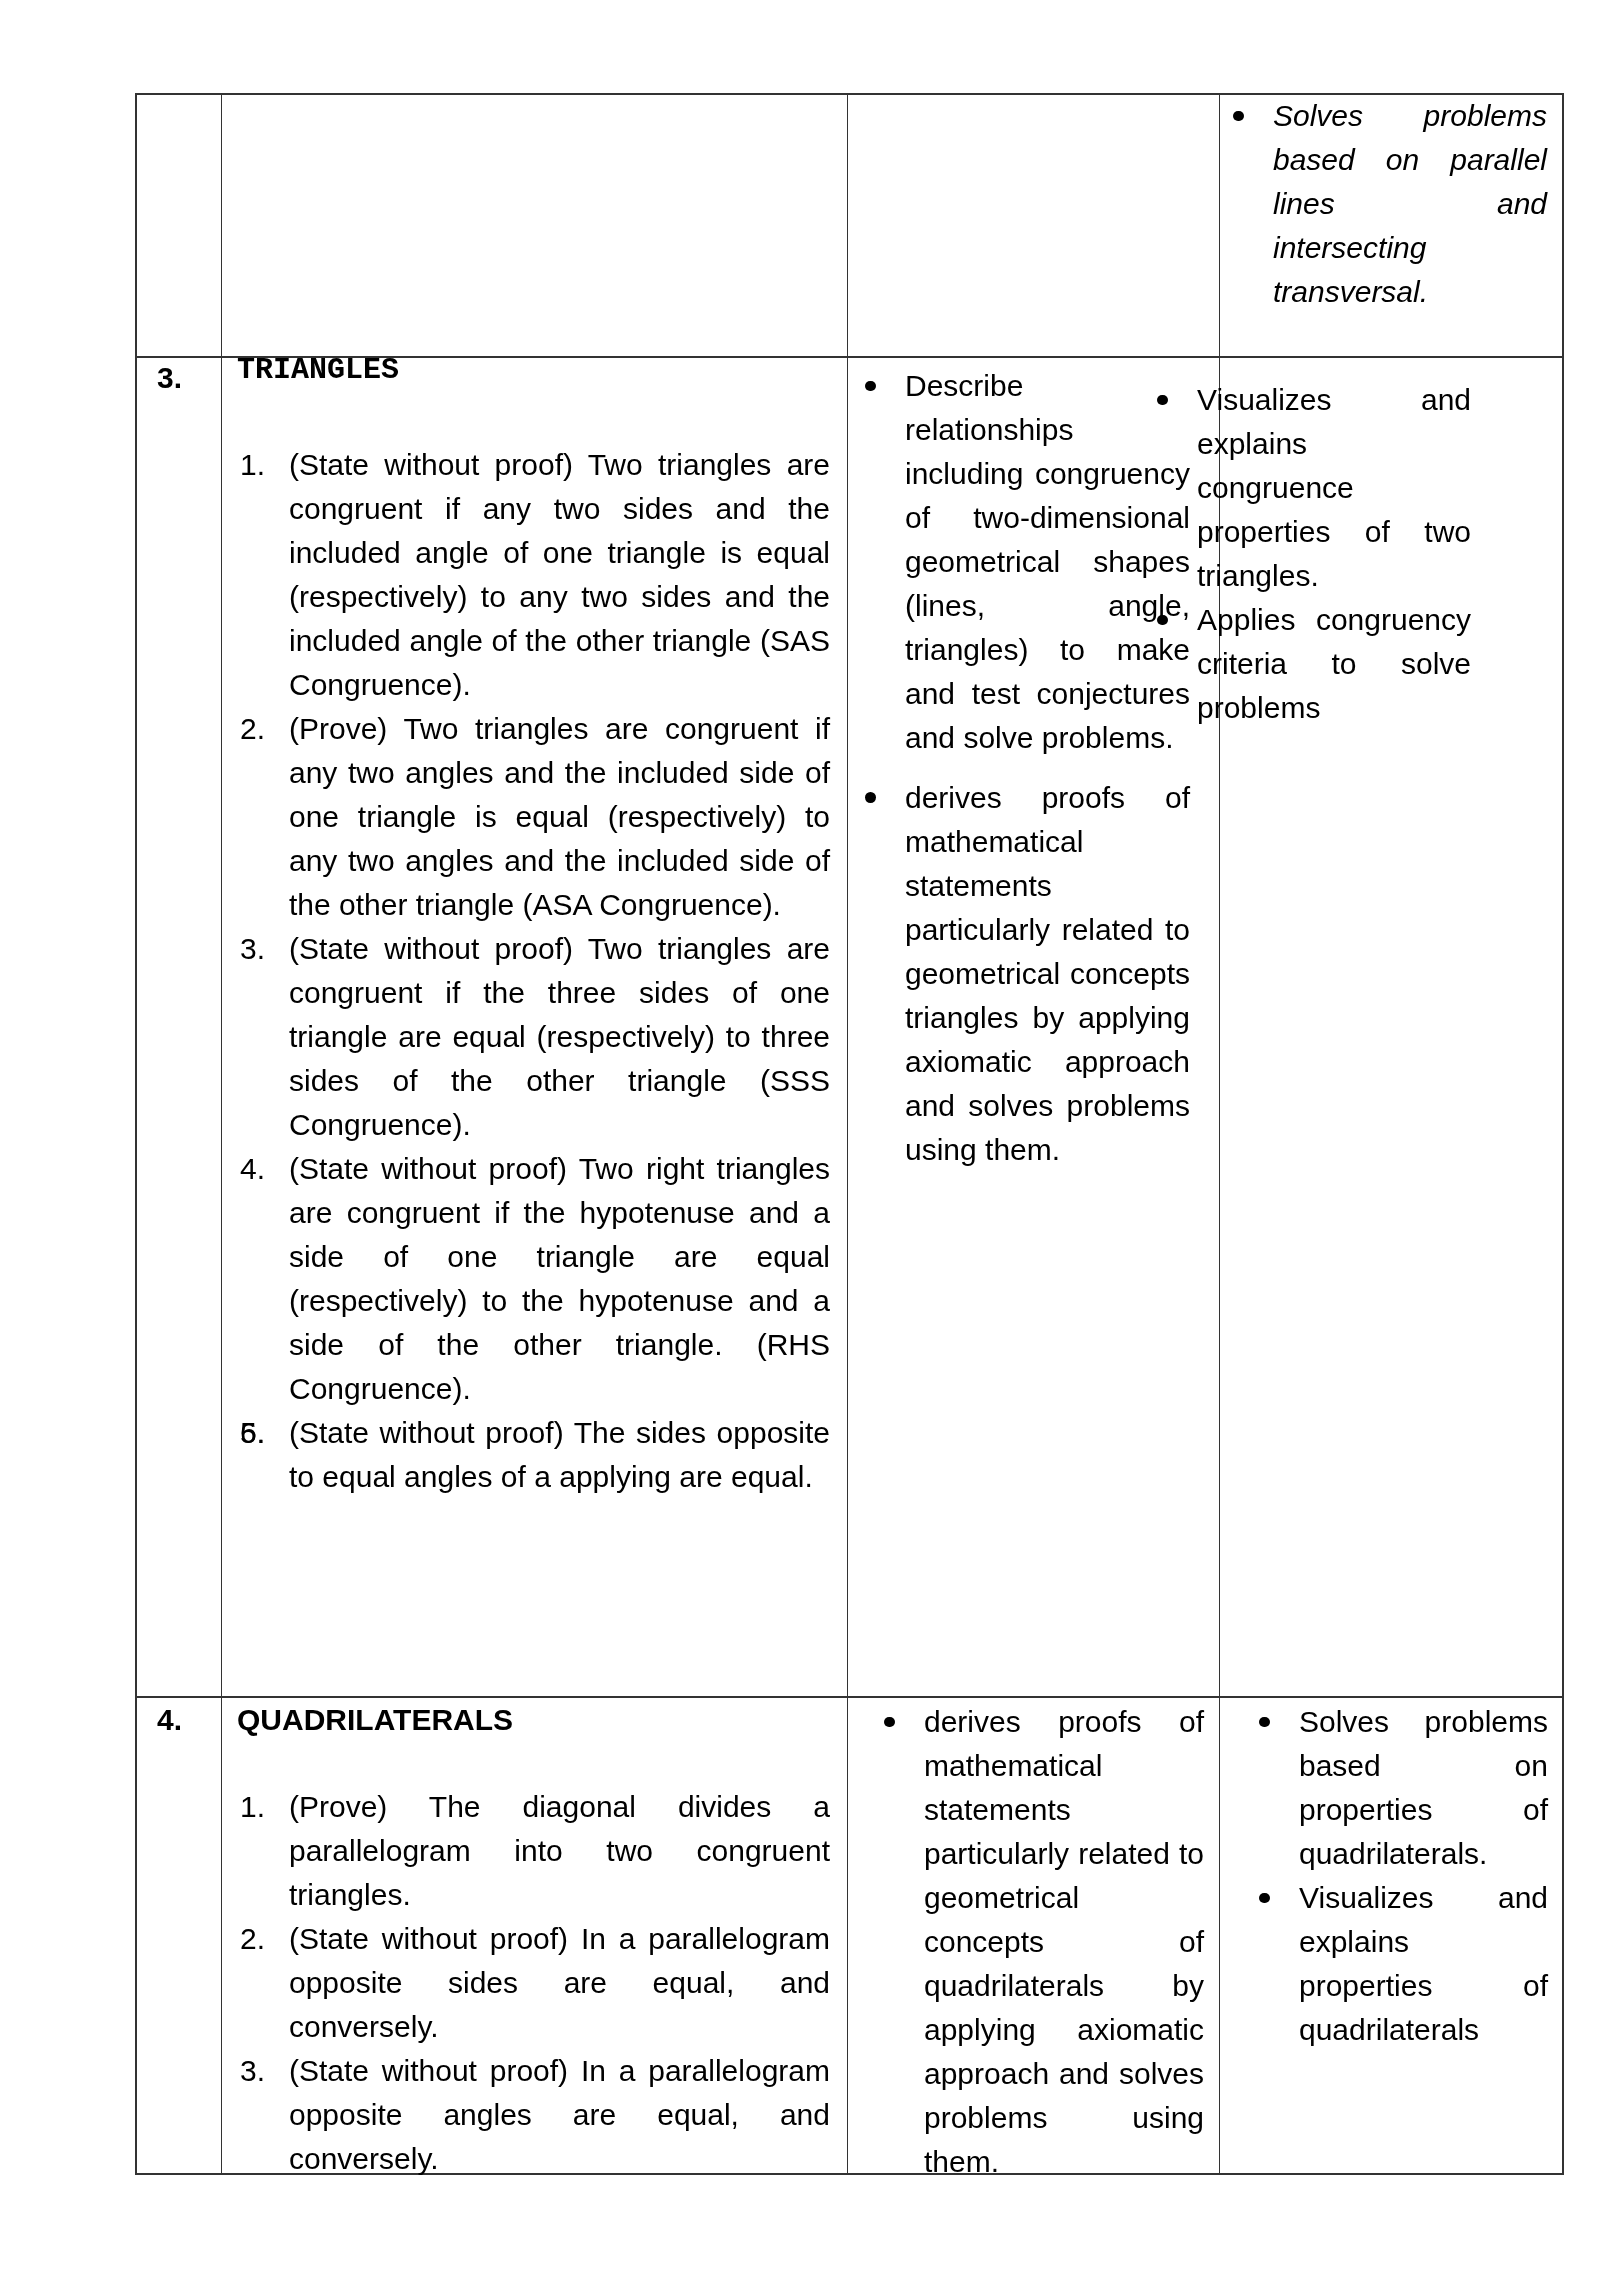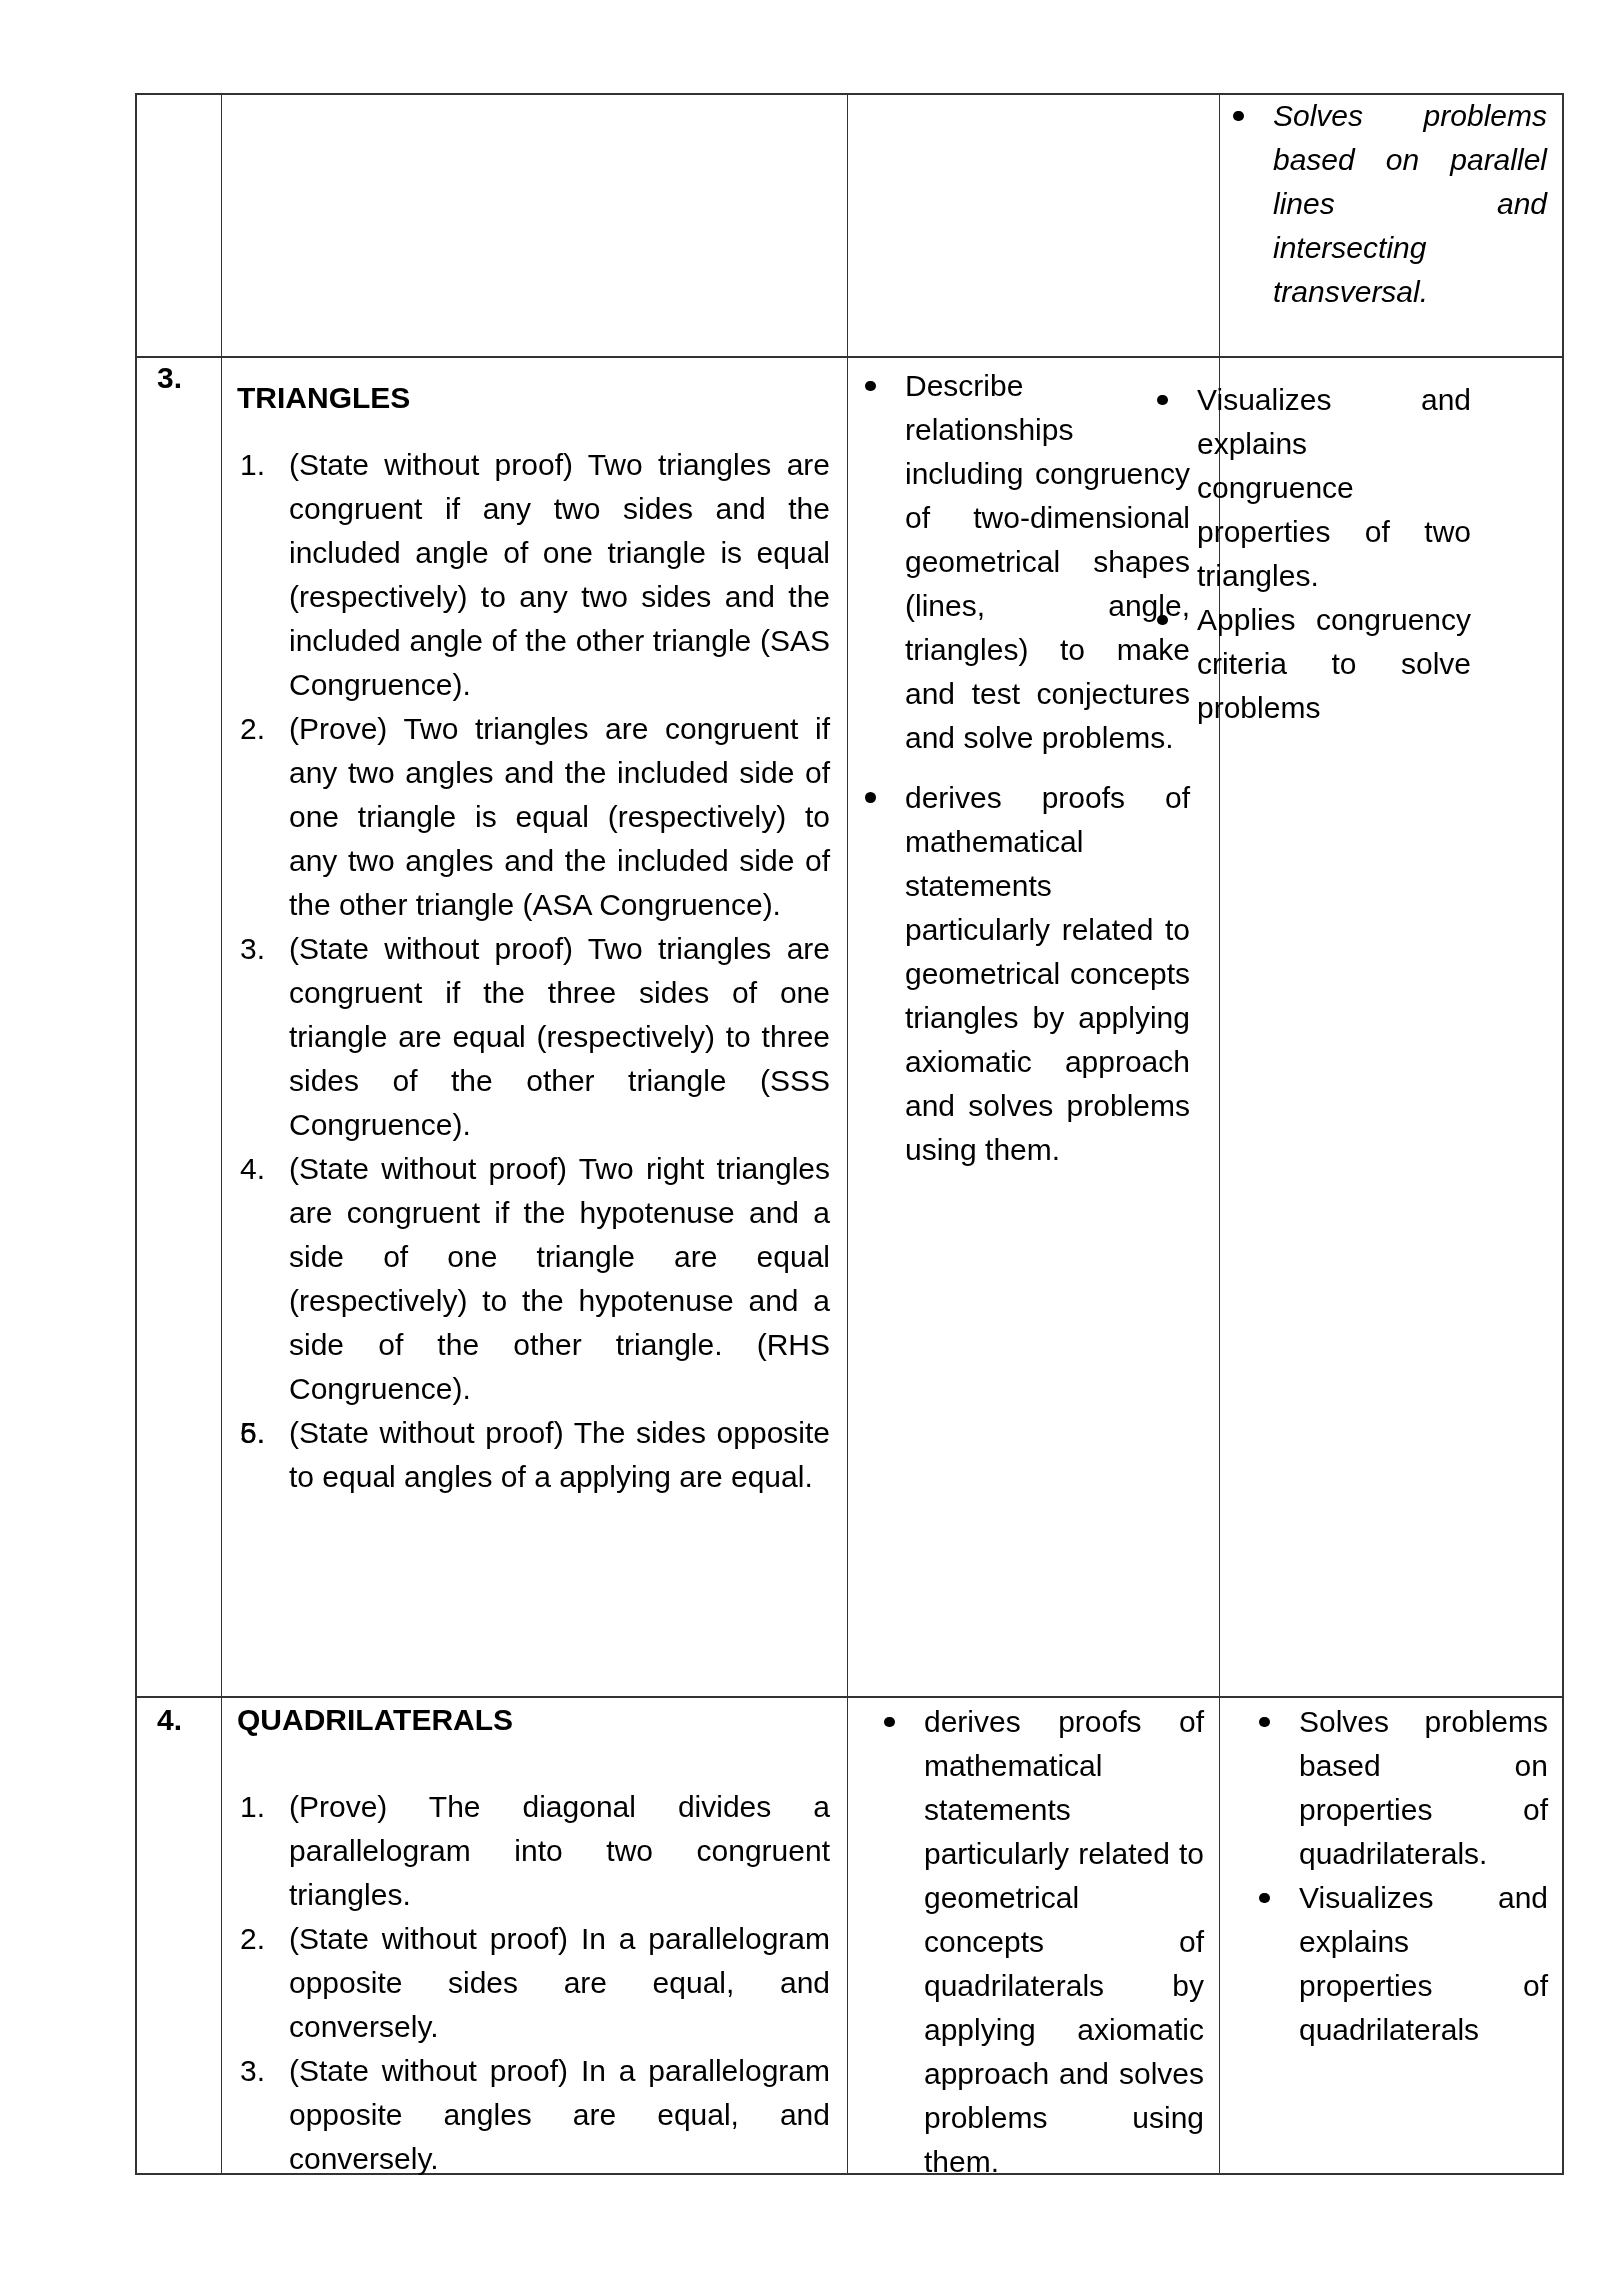--- a/index.html
+++ b/index.html
@@ -34,21 +34,21 @@
 </div>
 
 <div class="cell">
   <ul class="bul" style="left:1273px; top:94px; width:274px;font-style:italic;">
     <li><span class="dot" style="left:-40px"></span><span>Solves problems based on parallel lines and intersecting transversal.</span></li>
   </ul>
 </div>
 
 <div class="cell">
   <div class="num" style="left:157px; top:356px;">3.</div>
-  <div class="title" style="left:237px; top:376px;">TRIANGLES</div>
+  <div class="title" style="left:237px; top:348px;font-family:Liberation Mono, monospace;">TRIANGLES</div>
 
   <ol class="items" style="left:289px; top:443px; width:541px;">
     <li><span class="n">1.</span><span>(State without proof) Two triangles are congruent if any two sides and the included angle of one triangle is equal (respectively) to any two sides and the included angle of the other triangle (SAS Congruence).</span></li>
     <li><span class="n">2.</span><span>(Prove) Two triangles are congruent if any two angles and the included side of one triangle is equal (respectively) to any two angles and the included side of the other triangle (ASA Congruence).</span></li>
     <li><span class="n">3.</span><span>(State without proof) Two triangles are congruent if the three sides of one triangle are equal (respectively) to three sides of the other triangle (SSS Congruence).</span></li>
     <li><span class="n">4.</span><span>(State without proof) Two right triangles are congruent if the hypotenuse and a side of one triangle are equal (respectively) to the hypotenuse and a side of the other triangle. (RHS Congruence).</span></li>
     <li><span class="n">5.</span></li>
     <li><span class="n">6.</span><span>(State without proof) The sides opposite to equal angles of a applying are equal.</span></li>
   </ol>
 

